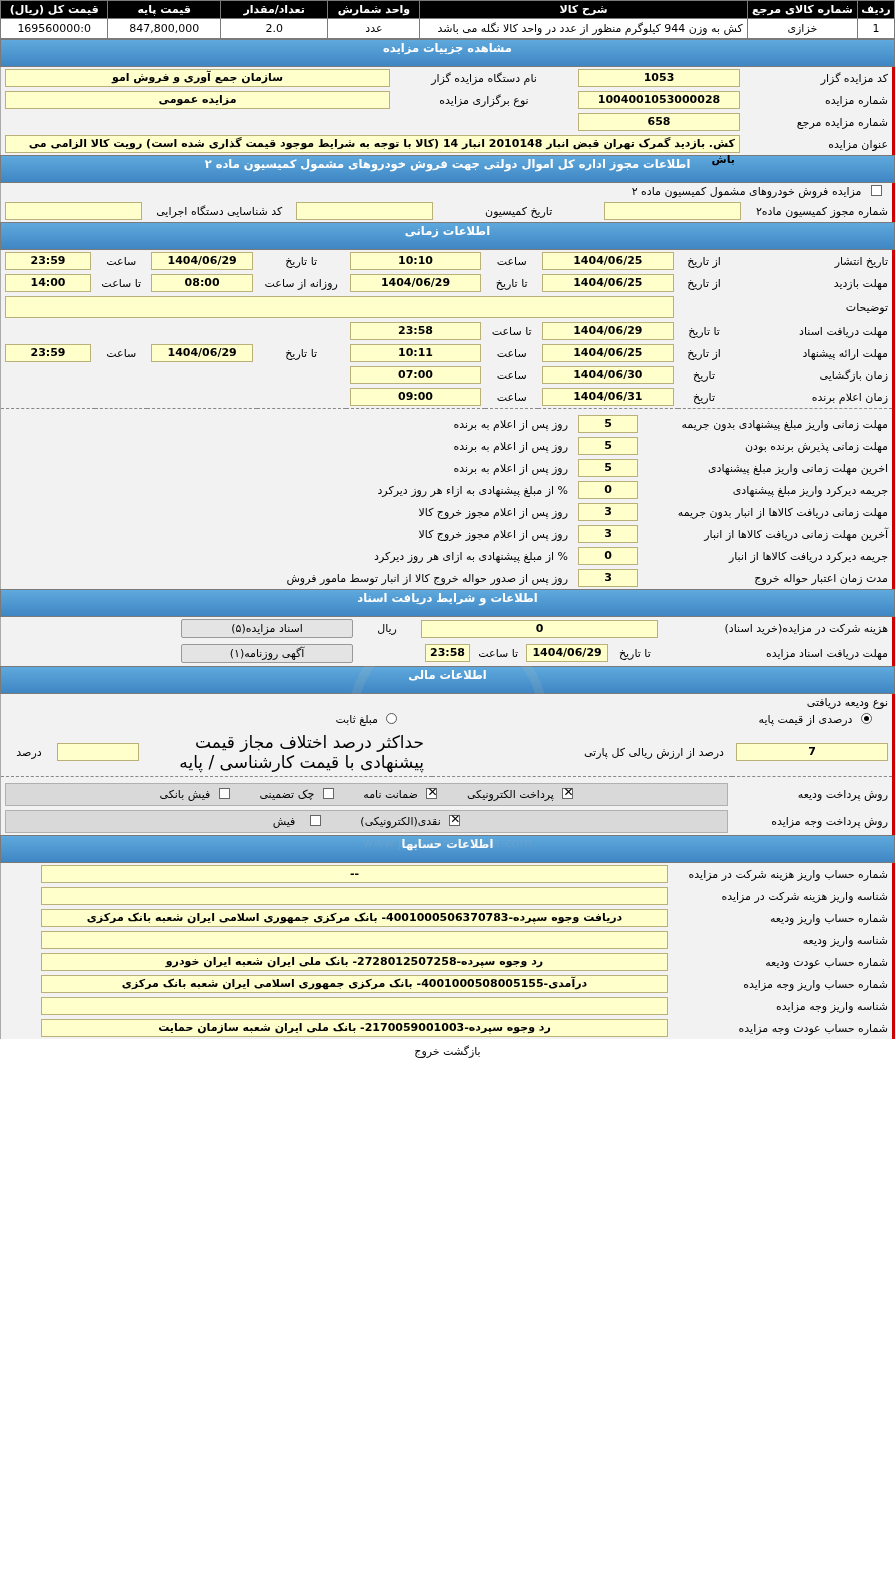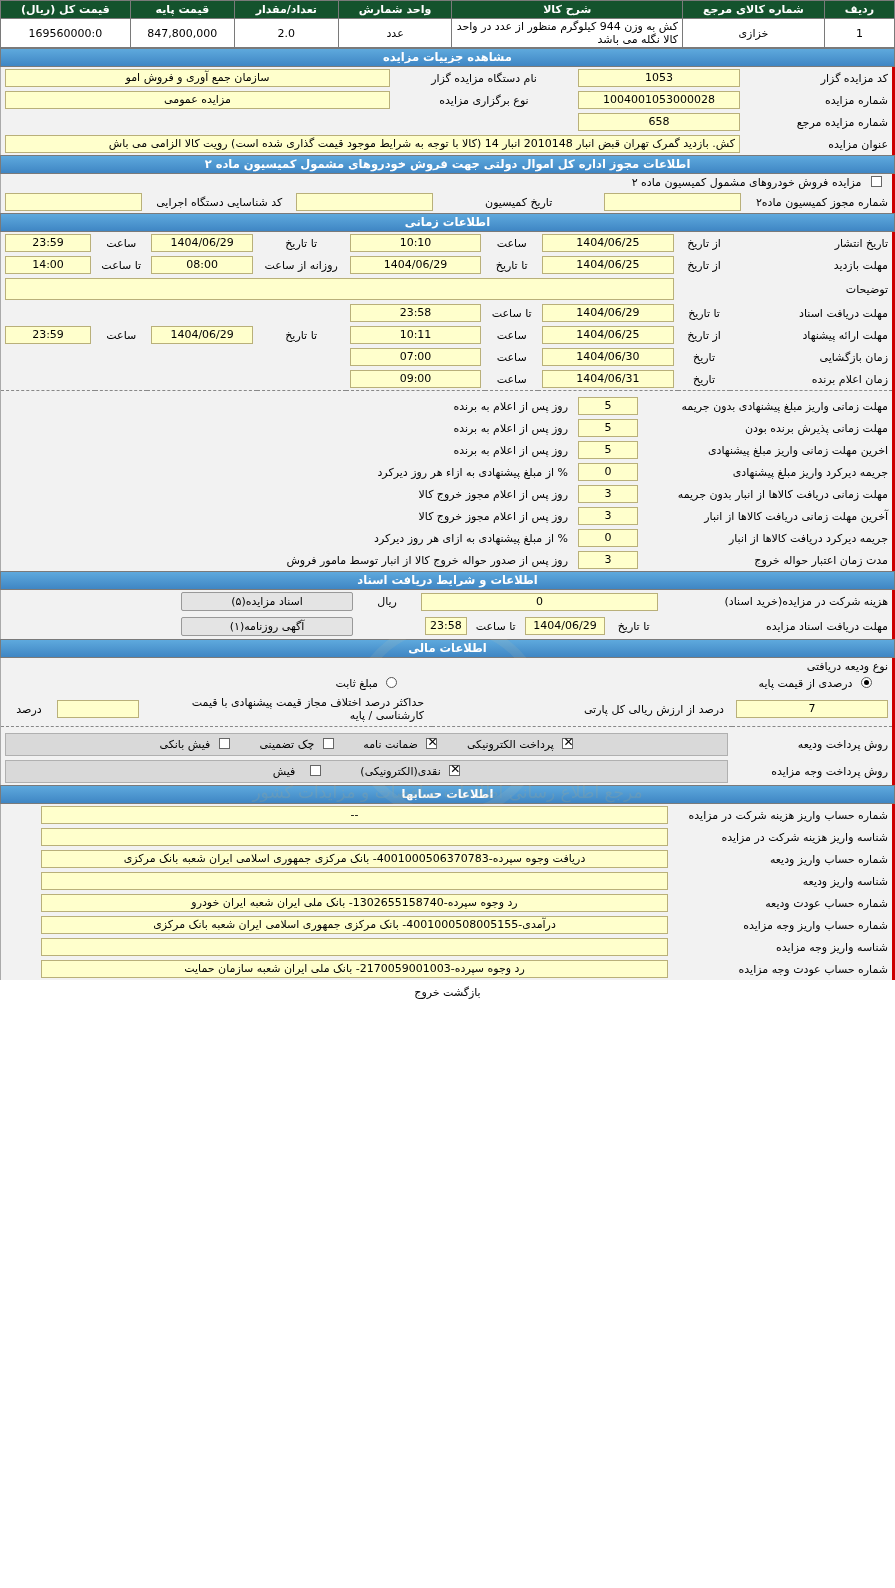--- a/index.html
+++ b/index.html
@@ -42,44 +42,44 @@
   .wm-circle {
     position: absolute;
     width: 200px; height: 200px;
     border: 9px solid #cfc9a8;
     border-radius: 50%;
     top: 20px;
     opacity: .55;
   }
   .top-table { width: 895px; border-collapse: collapse; }
   .top-table th {
-    background: #14532d;
+    background: #000000;
     color: #ffffff;
     border: 1px solid #7a7a7a;
     font-size: 11px;
     height: 18px;
-    padding: 1px 20px;
+    padding: 1px 3px;
     white-space: nowrap;
   }
   .top-table td {
     border: 1px solid #7a7a7a;
     background: #fff;
     height: 20px;
     padding: 1px 4px;
     text-align: center;
     font-size: 11px;
   }
   
   .sec-bar {
     background: linear-gradient(#5ea9dd, #3f86c4);
     color: #fff;
     font-weight: bold;
     text-align: center;
     border: 1px solid #7a7a7a;
-    height: 19px;
+    height: 28px;
     line-height: 17px;
     font-size: 11.5px;
   }
   .main-wrap {
     border-right: 3px solid #c00;
     border-left: 1px solid #aaa;
     background: #f2f2f2;
     position: relative;
     z-index: 2;
   }
@@ -102,20 +102,21 @@
   .fld {
     background: #ffffcc;
     border: 1px solid #b9b07a;
     height: 18px;
     line-height: 16px;
     padding: 0 4px;
     font-size: 11px;
     text-align: center;
     display: block;
     width: 100%;
+    font-weight: bold;
   }
   .fld.right { text-align: right; }
   .fld.empty { color: transparent; }
   .btnfld {
     background: #e4e4e4;
     border: 1px solid #999;
     height: 19px;
     line-height: 17px;
     text-align: center;
     font-size: 11px;
@@ -515,21 +516,21 @@
       </tr>
       <tr>
         <td style="width:160px">
               <span class="fld">7</span>
             </td>
         <td style="width:300px;text-align:right;padding-right:8px">درصد از ارزش ریالی کل پارتی</td>
         <td>
           <table style="width:100%;border-collapse:collapse">
             <tbody>
                   <tr>
-              <td style="text-align:right;font-size:11px;padding-left:8px">حداکثر درصد اختلاف مجاز قیمت پیشنهادی با قیمت کارشناسی / پایه</td>
+              <td style="text-align:right;font-size:17px;padding-left:8px">حداکثر درصد اختلاف مجاز قیمت پیشنهادی با قیمت کارشناسی / پایه</td>
               <td style="width:90px">
                       <span class="fld empty">&nbsp;</span>
                     </td>
               <td style="width:48px;text-align:center;font-size:11px">درصد</td>
             </tr>
           </tbody>
               </table>
         </td>
       </tr>
       <tr class="dashed-row">
@@ -601,21 +602,21 @@
       </tr>
       <tr>
         <td class="lbl" style="text-align:right">شناسه واریز ودیعه</td>
         <td style="padding-left:40px">
               <span class="fld empty">&nbsp;</span>
             </td>
       </tr>
       <tr>
         <td class="lbl" style="text-align:right">شماره حساب عودت ودیعه</td>
         <td style="padding-left:40px">
-              <span class="fld">رد وجوه سپرده-1302655158740- بانک ملی ایران شعبه ایران خودرو</span>
+              <span class="fld">رد وجوه سپرده-2728012507258- بانک ملی ایران شعبه ایران خودرو</span>
             </td>
       </tr>
       <tr>
         <td class="lbl" style="text-align:right">شماره حساب واریز وجه مزایده</td>
         <td style="padding-left:40px">
               <span class="fld">درآمدی-4001000508005155- بانک مرکزی جمهوری اسلامی ایران شعبه بانک مرکزی</span>
             </td>
       </tr>
       <tr>
         <td class="lbl" style="text-align:right">شناسه واریز وجه مزایده</td>

